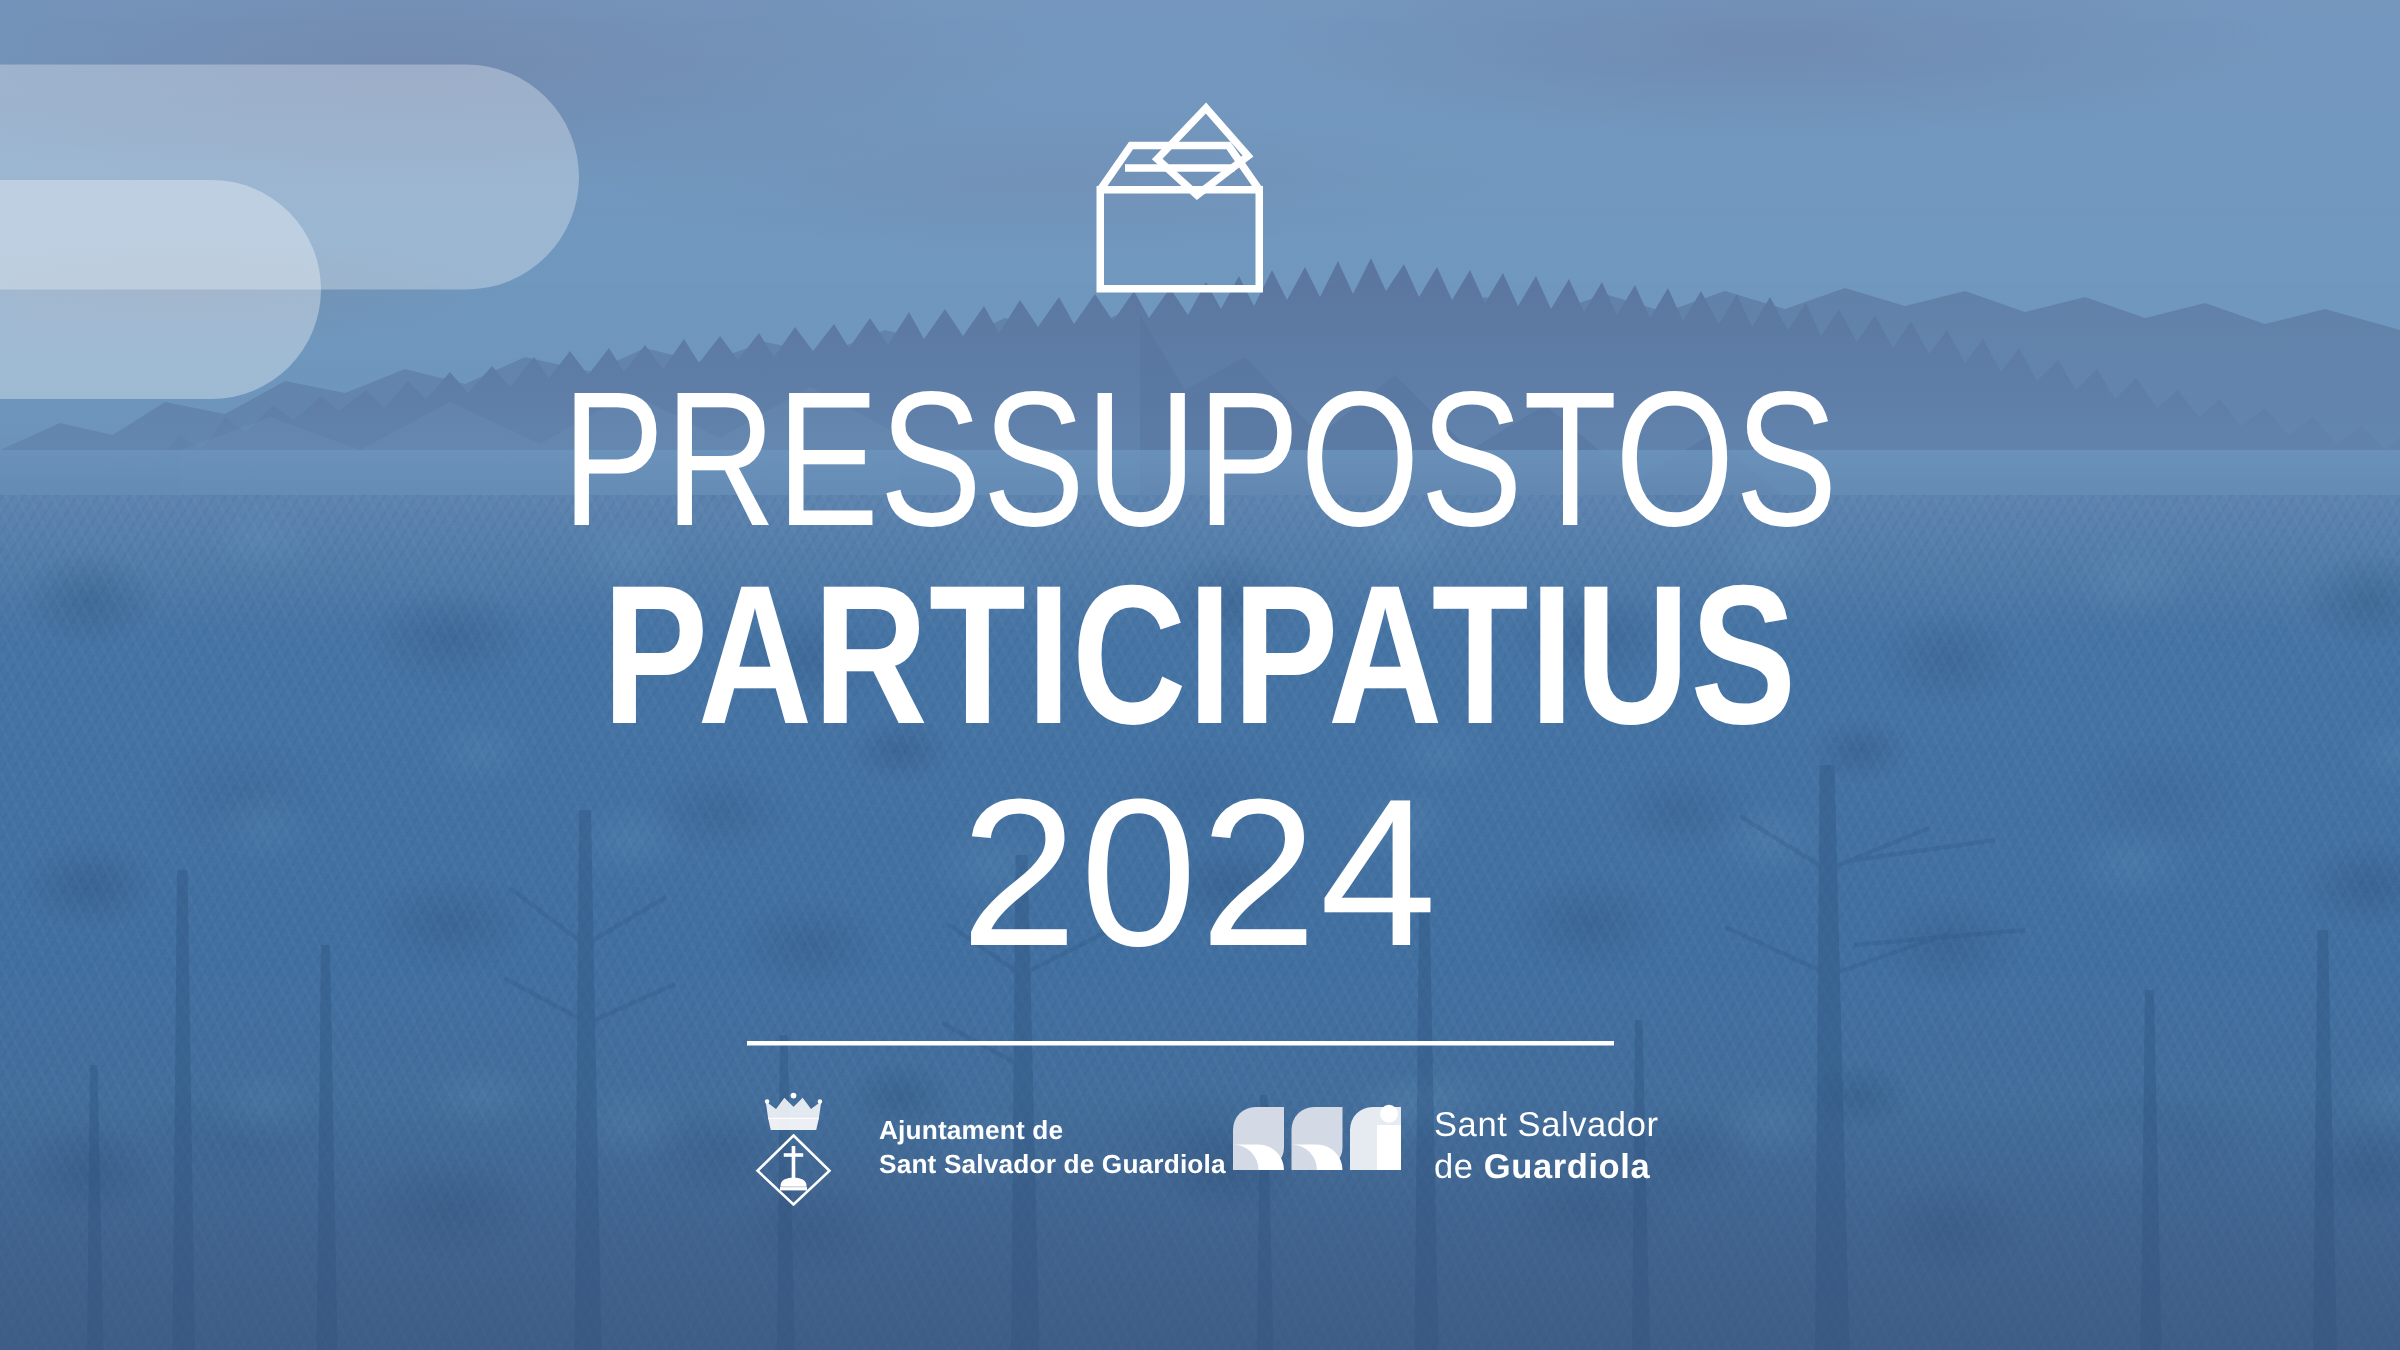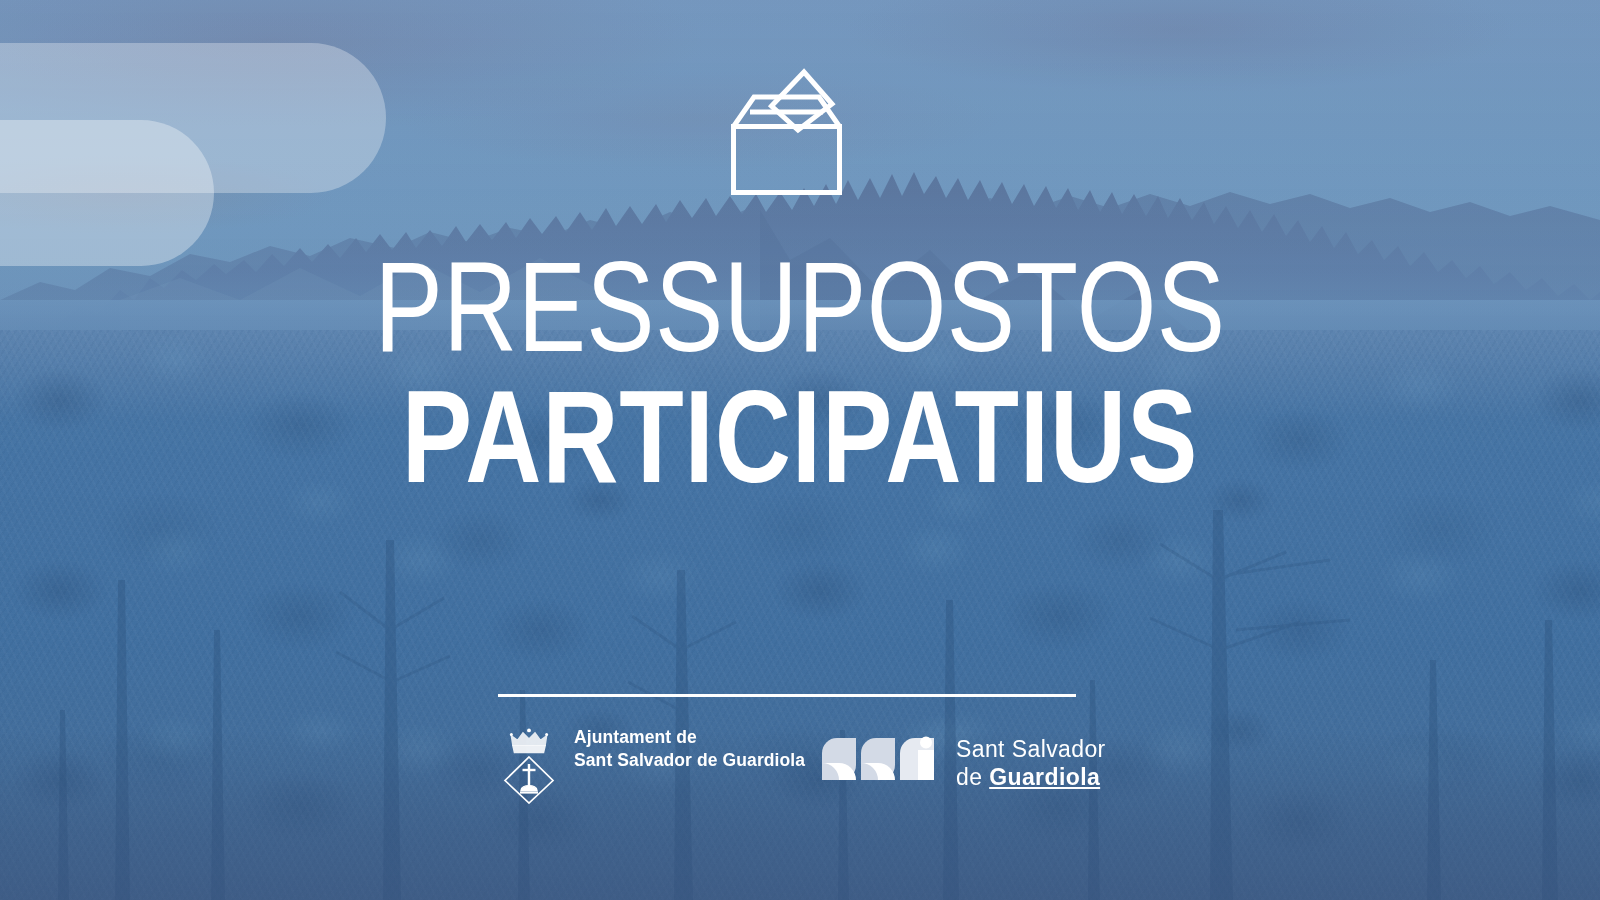--- a/index.html
+++ b/index.html
@@ -136,32 +136,32 @@
   }
 
   .divider{
     position:absolute;left:498px;top:694px;width:578px;height:3px;
     background:#fff;
   }
 
   
   .logos{position:absolute;left:0;top:726px;width:1600px;height:90px;}
 
-  .ajuntament{position:absolute;left:500px;top:0;display:flex;gap:16px;}
+  .ajuntament{position:absolute;left:500px;top:0;display:flex;align-items:center;gap:28px;}
   .crest{width:58px;height:78px;}
   .crest svg{display:block;}
   .aj-text{color:#fff;font-weight:700;font-size:17.5px;line-height:1.33;letter-spacing:.1px;white-space:nowrap;}
 
   .ssg{position:absolute;left:820px;top:10px;display:flex;align-items:flex-start;gap:14px;}
   .ssg-mark{width:122px;height:54px;position:relative;}
   .ssg-mark svg{display:block;}
   .ssg-text{color:#fff;line-height:1.2;white-space:nowrap;}
   .ssg-l1{font-size:23px;font-weight:300;letter-spacing:.4px;}
   .ssg-l2{font-size:23px;font-weight:300;letter-spacing:.4px;}
-  .ssg-l2 b{font-weight:700;text-decoration:underline;}
+  .ssg-l2 b{font-weight:700;}
 </style>
 </head>
 <body>
 
 <div class="poster">
 
   <div class="bg">
 
     <div class="sky"></div>
 
@@ -271,20 +271,21 @@
           <path d="M9.5,62.5 L30,33 L95,33 L115.5,62.5"></path>
 
           <path d="M26,48 L99,48"></path>
         </g>
       </svg>
     </div>
 
     <div class="titleblock">
       <div class="line1">PRESSUPOSTOS</div>
       <div class="line2">PARTICIPATIUS</div>
+      <div class="line3">2024</div>
     </div>
 
     <div class="divider"></div>
 
     <div class="logos">
 
       <div class="ajuntament">
         <div class="crest">
           <svg width="58" height="78" viewBox="0 0 58 78" aria-hidden="true">
             <g fill="none" stroke="#ffffff" stroke-width="1.6">

